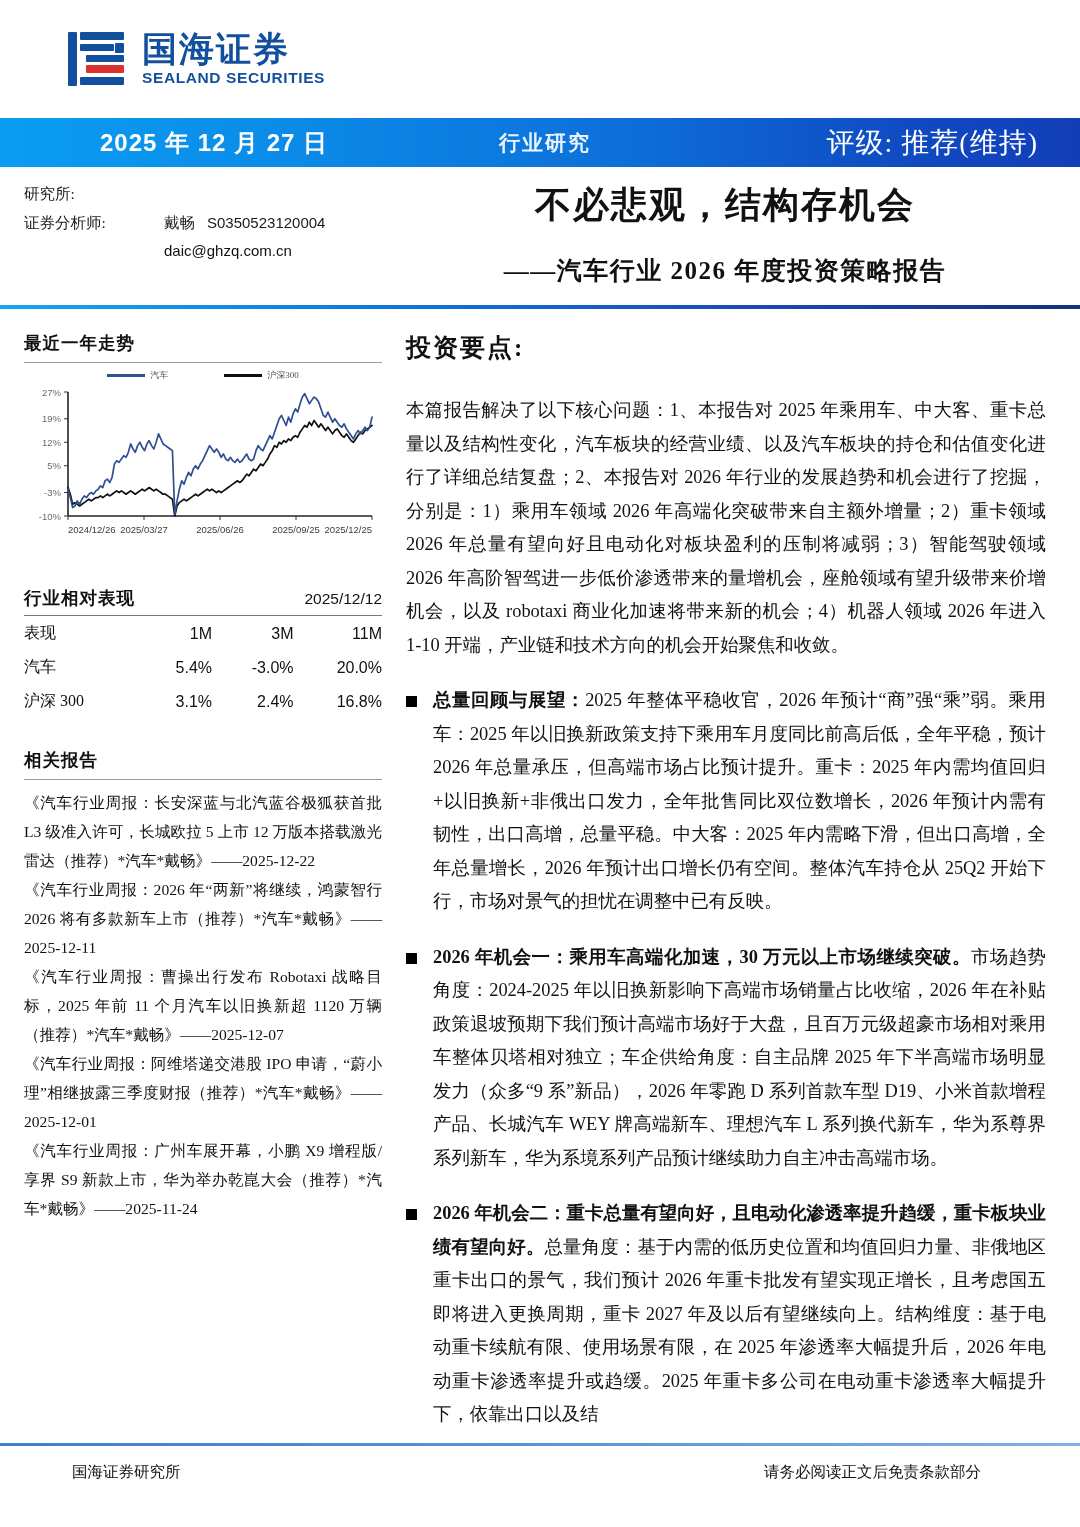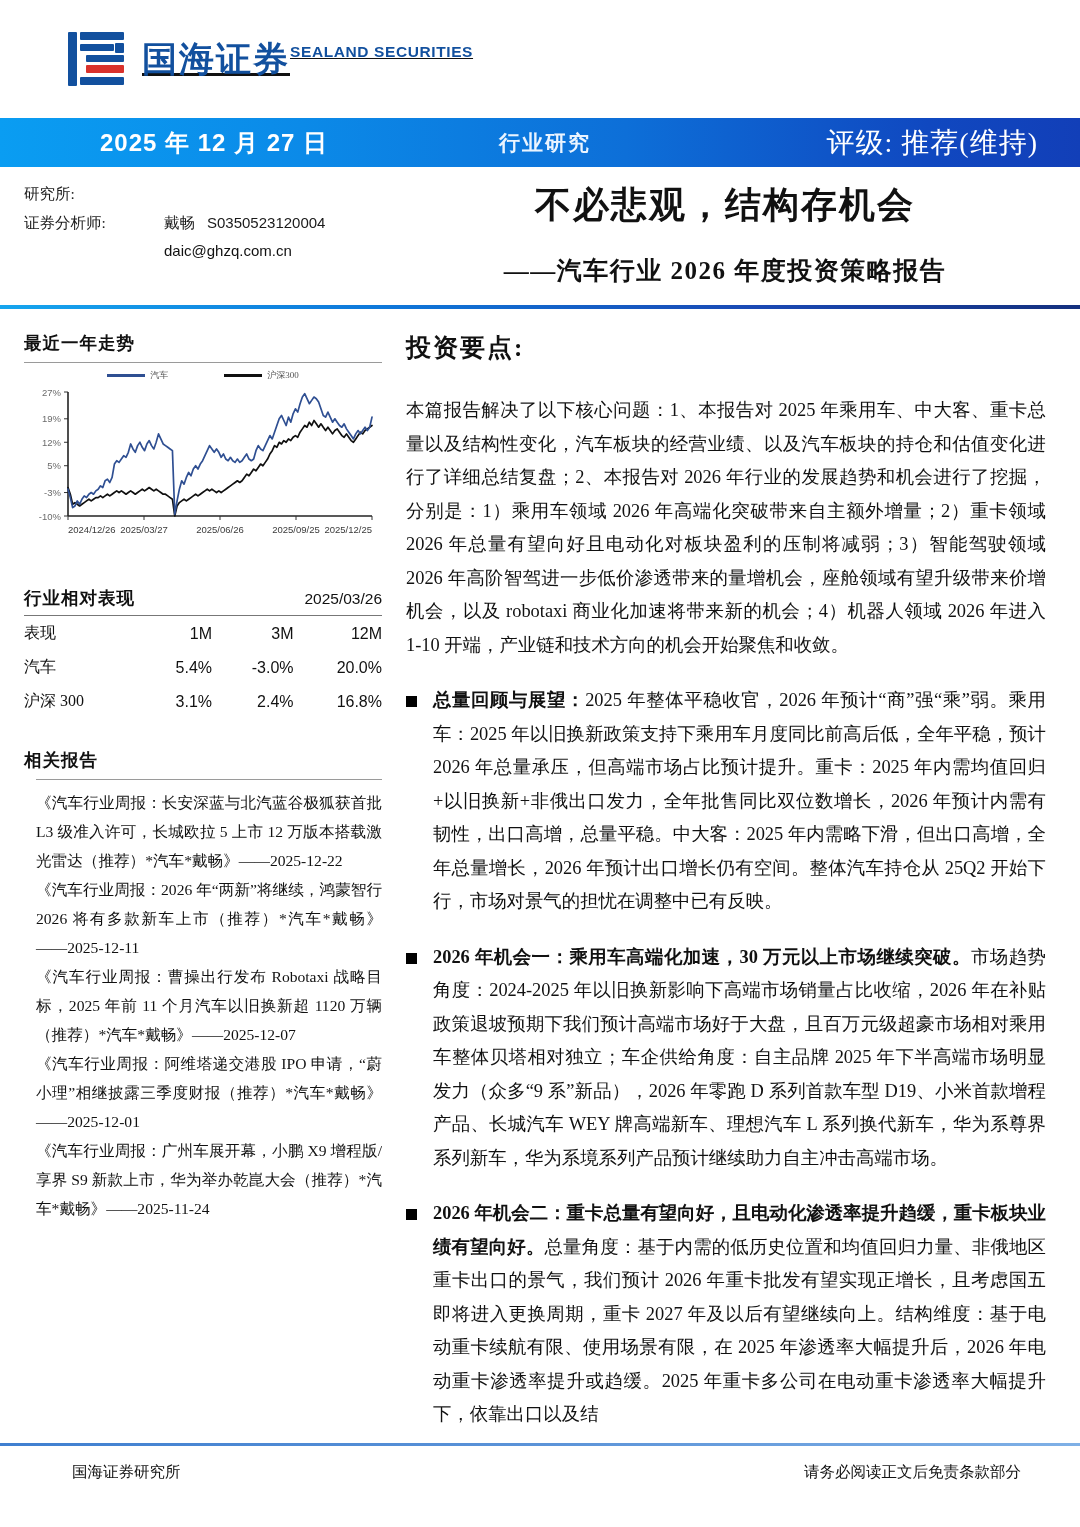--- a/index.html
+++ b/index.html
@@ -8,21 +8,21 @@
     background:#ffffff;
     font-family:"Liberation Serif","DejaVu Serif",serif;
     color:#111;
     position:relative;
     overflow:hidden;
   }
   
   .logo-bar{height:118px;padding:0 0 0 66px;display:flex;align-items:center;}
   .logo-wrap{display:flex;align-items:center;gap:14px;}
   .logo-mark{width:62px;height:60px;flex:none;}
-  .logo-text{display:flex;flex-direction:row;justify-content:flex-start;text-decoration:underline;}
+  .logo-text{display:flex;flex-direction:column;justify-content:flex-start;}
   .logo-cn{font-family:"Liberation Sans","DejaVu Sans",sans-serif;font-size:35px;font-weight:bold;color:#12509e;letter-spacing:2px;line-height:1.05;}
   .logo-en{font-family:"Liberation Sans","DejaVu Sans",sans-serif;font-size:15.5px;font-weight:bold;color:#12509e;letter-spacing:0.6px;margin-top:2px;}
   
   .banner{
     height:49px;
     background:linear-gradient(90deg,#0a9df2 0%,#0b8ae8 28%,#0d6fd8 58%,#1048c0 86%,#123fb8 100%);
     display:flex;align-items:center;position:relative;
   }
   .banner .date{
     position:absolute;left:100px;
@@ -66,33 +66,33 @@
   .perf{margin-top:26px;}
   .perf-head{display:flex;justify-content:space-between;align-items:baseline;}
   .perf-head .t{font-size:17.5px;font-weight:bold;letter-spacing:1px;}
   .perf-head .d{font-family:"Liberation Sans","DejaVu Sans",sans-serif;font-size:15.5px;}
   .perf table{width:100%;border-collapse:collapse;margin-top:5px;border-top:1.4px solid #777;}
   .perf td{font-size:16px;padding:7px 0 6px 0;}
   .perf td.n{font-family:"Liberation Sans","DejaVu Sans",sans-serif;text-align:right;font-size:16px;}
   .perf td.lbl{text-align:left;}
   
   .rel{margin-top:30px;}
-  .rel-list{margin-top:7px;border-top:1.6px solid #9a9a9a;padding-top:8px;margin-left:12px;}
+  .rel-list{margin-top:7px;border-top:1.6px solid #9a9a9a;padding-top:8px;}
   .rel-item{font-size:15.6px;line-height:29px;text-align:justify;text-indent:0;}
   
   .pt-title{font-size:25px;font-weight:bold;letter-spacing:2px;}
   .intro{font-size:18.4px;line-height:33.5px;text-align:justify;margin-top:30px;}
   .bullet{display:flex;margin-top:22px;}
   .bullet .sq{width:11px;height:11px;background:#000;flex:none;margin-top:12px;margin-right:16px;}
   .bullet .bd{flex:1;font-size:18.4px;line-height:33.5px;text-align:justify;}
   .bullet b{font-weight:bold;}
   
   .footer{position:absolute;left:0;right:0;bottom:0;height:84px;}
   .foot-rule{height:2.6px;background:linear-gradient(90deg,#3f7fd0 0%,#5b93d8 50%,#7fb0e6 100%);}
-  .foot-in{display:flex;justify-content:space-between;padding:16px 59px 0 72px;font-size:15.5px;}
+  .foot-in{display:flex;justify-content:space-between;padding:16px 99px 0 72px;font-size:15.5px;}
 </style>
 </head>
 <body>
 
 <div class="logo-bar">
   <div class="logo-wrap">
     <span class="logo-mark">
       <svg width="62" height="60" viewBox="0 0 62 60">
         <g fill="#12509e">
           <rect x="2" y="3" width="9" height="54" rx="1"></rect>
@@ -181,29 +181,29 @@
           <line x1="348" y1="132" x2="348" y2="136" stroke="#333" stroke-width="1"></line>
           <text x="348" y="149" text-anchor="end" font-size="9.5" fill="#3a3a3a" font-family="&quot;Liberation Sans&quot;,&quot;DejaVu Sans&quot;,sans-serif">2025/12/25</text>
           <path d="M44.00 103.51 L46.32 110.22 L48.64 120.27 L50.96 118.59 L53.28 120.27 L55.60 121.95 L57.92 120.27 L60.24 118.59 L62.56 116.92 L64.89 115.24 L67.21 116.92 L69.53 115.24 L71.85 113.57 L74.17 113.57 L76.49 111.89 L78.81 113.57 L81.13 111.89 L83.45 110.22 L85.77 111.89 L88.09 110.22 L90.41 108.54 L92.73 106.86 L95.05 108.54 L97.37 106.86 L99.69 108.54 L102.02 110.22 L104.34 108.54 L106.66 106.86 L108.98 108.54 L111.30 110.22 L113.62 108.54 L115.94 106.86 L118.26 105.19 L120.58 106.86 L122.90 105.19 L125.22 103.51 L127.54 105.19 L129.86 106.86 L132.18 105.19 L134.50 106.86 L136.82 108.54 L139.15 110.22 L141.47 110.22 L143.79 111.89 L146.11 113.57 L148.43 115.24 L150.75 132.00 L153.07 121.95 L155.39 118.59 L157.71 116.92 L160.03 115.24 L162.35 116.92 L164.67 115.24 L166.99 113.57 L169.31 111.89 L171.63 110.22 L173.95 111.89 L176.27 110.22 L178.60 108.54 L180.92 106.86 L183.24 105.19 L185.56 106.86 L187.88 105.19 L190.20 106.86 L192.52 108.54 L194.84 106.86 L197.16 108.54 L199.48 106.86 L201.80 105.19 L204.12 103.51 L206.44 101.84 L208.76 100.16 L211.08 98.49 L213.40 96.81 L215.73 98.49 L218.05 96.81 L220.37 93.46 L222.69 90.11 L225.01 91.78 L227.33 88.43 L229.65 85.08 L231.97 86.76 L234.29 83.41 L236.61 80.05 L238.93 81.73 L241.25 78.38 L243.57 75.03 L245.89 70.00 L248.21 66.65 L250.53 61.62 L252.85 63.30 L255.18 58.27 L257.50 59.95 L259.82 56.59 L262.14 58.27 L264.46 54.92 L266.78 56.59 L269.10 53.24 L271.42 51.57 L273.74 53.24 L276.06 48.22 L278.38 44.86 L280.70 41.51 L283.02 43.19 L285.34 38.16 L287.66 41.51 L289.98 36.49 L292.31 39.84 L294.63 43.19 L296.95 39.84 L299.27 43.19 L301.59 46.54 L303.91 43.19 L306.23 46.54 L308.55 49.89 L310.87 46.54 L313.19 44.86 L315.51 48.22 L317.83 51.57 L320.15 53.24 L322.47 49.89 L324.79 53.24 L327.11 56.59 L329.44 58.27 L331.76 54.92 L334.08 51.57 L336.40 48.22 L338.72 49.89 L341.04 46.54 L343.36 44.86 L345.68 43.19 L348.00 41.51" fill="none" stroke="#101010" stroke-width="1.7" stroke-linejoin="round" stroke-linecap="round"></path>
           <path d="M44.00 105.19 L46.32 113.57 L48.64 123.62 L50.96 121.95 L53.28 116.92 L55.60 120.27 L57.92 115.24 L60.24 111.89 L62.56 113.57 L64.89 110.22 L67.21 108.54 L69.53 110.22 L71.85 106.86 L74.17 105.19 L76.49 101.84 L78.81 103.51 L81.13 96.81 L83.45 95.14 L85.77 98.49 L88.09 93.46 L90.41 80.05 L92.73 76.70 L95.05 78.38 L97.37 75.03 L99.69 71.68 L102.02 73.35 L104.34 68.32 L106.66 59.95 L108.98 64.97 L111.30 68.32 L113.62 61.62 L115.94 58.27 L118.26 63.30 L120.58 66.65 L122.90 59.95 L125.22 56.59 L127.54 61.62 L129.86 64.97 L132.18 58.27 L134.50 49.89 L136.82 54.92 L139.15 59.95 L141.47 61.62 L143.79 63.30 L146.11 64.97 L148.43 66.65 L150.75 130.32 L153.07 116.92 L155.39 105.19 L157.71 96.81 L160.03 100.16 L162.35 93.46 L164.67 88.43 L166.99 91.78 L169.31 85.08 L171.63 81.73 L173.95 85.08 L176.27 80.05 L178.60 76.70 L180.92 71.68 L183.24 66.65 L185.56 61.62 L187.88 64.97 L190.20 68.32 L192.52 64.97 L194.84 68.32 L197.16 73.35 L199.48 70.00 L201.80 75.03 L204.12 76.70 L206.44 73.35 L208.76 76.70 L211.08 78.38 L213.40 75.03 L215.73 78.38 L218.05 76.70 L220.37 73.35 L222.69 70.00 L225.01 75.03 L227.33 76.70 L229.65 75.03 L231.97 66.65 L234.29 61.62 L236.61 64.97 L238.93 66.65 L241.25 61.62 L243.57 56.59 L245.89 51.57 L248.21 54.92 L250.53 48.22 L252.85 41.51 L255.18 34.81 L257.50 31.46 L259.82 36.49 L262.14 41.51 L264.46 33.14 L266.78 38.16 L269.10 29.78 L271.42 24.76 L273.74 28.11 L276.06 19.73 L278.38 13.03 L280.70 9.68 L283.02 14.70 L285.34 19.73 L287.66 16.38 L289.98 13.03 L292.31 14.70 L294.63 18.05 L296.95 24.76 L299.27 31.46 L301.59 33.14 L303.91 28.11 L306.23 33.14 L308.55 38.16 L310.87 34.81 L313.19 38.16 L315.51 41.51 L317.83 43.19 L320.15 39.84 L322.47 44.86 L324.79 48.22 L327.11 51.57 L329.44 54.92 L331.76 49.89 L334.08 46.54 L336.40 49.89 L338.72 46.54 L341.04 43.19 L343.36 46.54 L345.68 43.19 L348.00 33.14" fill="none" stroke="#2f4f92" stroke-width="1.7" stroke-linejoin="round" stroke-linecap="round"></path>
         </svg>
     </div>
 
     <div class="perf">
       <div class="perf-head">
         <span class="t">行业相对表现</span>
-        <span class="d">2025/03/26</span>
+        <span class="d">2025/12/12</span>
       </div>
       <table>
         <tbody>
             <tr>
           <td class="lbl">表现</td>
           <td class="n">1M</td>
           <td class="n">3M</td>
-          <td class="n">12M</td>
+          <td class="n">11M</td>
         </tr>
         <tr>
           <td class="lbl">汽车</td>
           <td class="n">5.4%</td>
           <td class="n">-3.0%</td>
           <td class="n">20.0%</td>
         </tr>
         <tr>
           <td class="lbl">沪深 300</td>
           <td class="n">3.1%</td>

